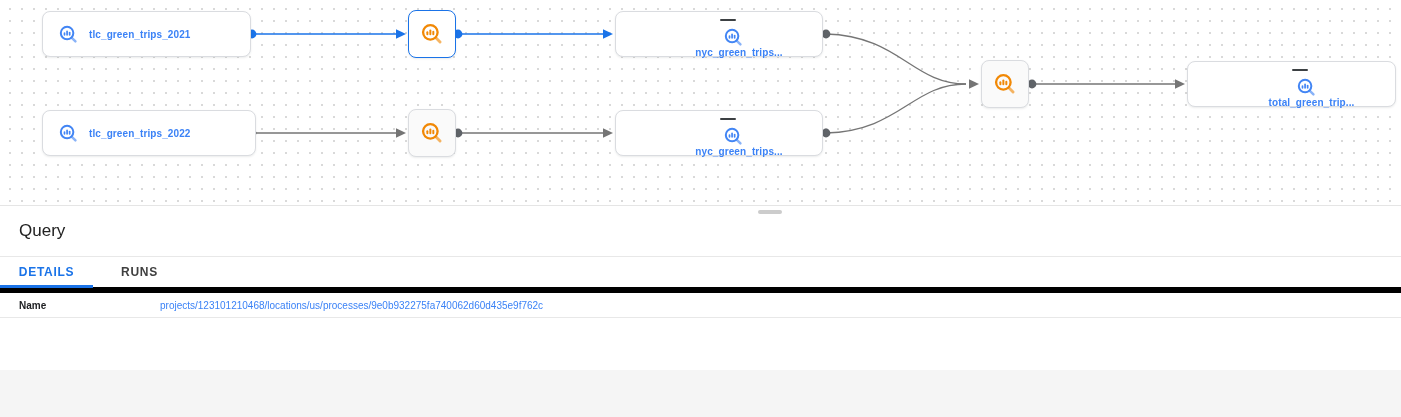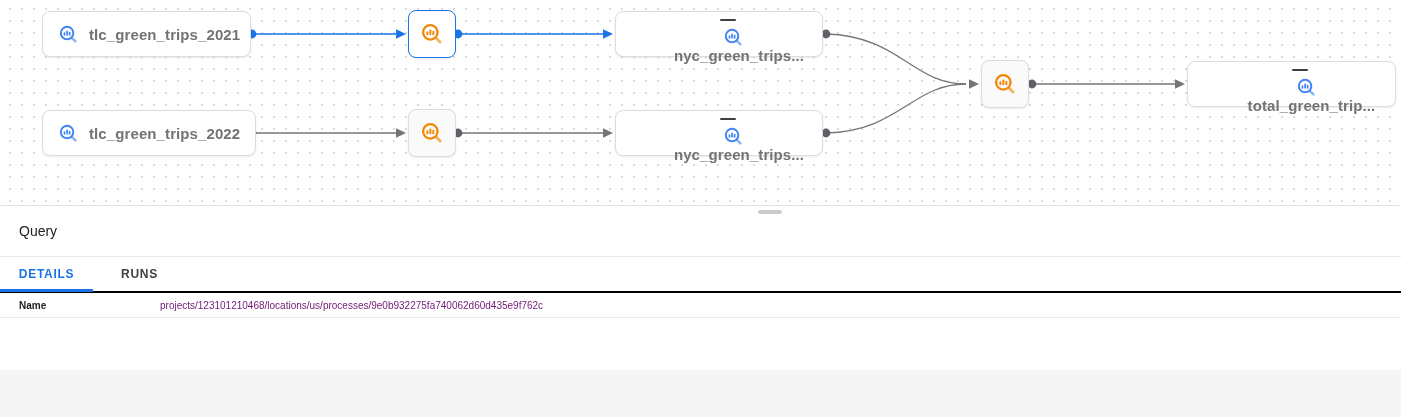--- a/index.html
+++ b/index.html
@@ -35,24 +35,24 @@
     background: #fff;
     border: 1px solid #dadce0;
     border-radius: 8px;
     box-shadow: 0 1px 2px rgba(60,64,67,.10);
     cursor: pointer;
   }
   .node-table { height: 46px; padding-left: 16px; }
   .node-table.has-minus { padding-left: 29px; flex-direction: column; }
   .node-label {
     margin-left: 11px;
-    font-size: 15px;
+    font-size: 10px;
     font-weight: bold;
     letter-spacing: .1px;
-    color: #737373;
+    color: #3b82f6;
     white-space: nowrap;
   }
   .minus-btn {
     width: 16px; height: 16px;
     margin-right: 12px;
     display: flex; align-items: center;
     cursor: pointer;
     flex: none;
   }
   .minus-bar { width: 16px; height: 2px; background: #3c4043; border-radius: 1px; }
@@ -82,23 +82,23 @@
 
   
   .panel { position: absolute; top: 206px; left: 0; width: 1401px; }
 
   .panel-title-bar {
     height: 51px;
     display: flex; align-items: center;
     padding-left: 19px;
     border-bottom: 1px solid #e8e8e8;
   }
-  .panel-title { font-size: 14px; color: #212121; font-weight: 400; }
-
-  .tabs { display: flex; height: 36px; border-bottom: 2px solid #000000; }
+  .panel-title { font-size: 17px; color: #212121; font-weight: 400; }
+
+  .tabs { display: flex; height: 36px; border-bottom: 6px solid #000000; }
   .tab {
     min-width: 93px;
     display: flex; align-items: center; justify-content: center;
     font-size: 12px; font-weight: bold; letter-spacing: .7px;
     color: #404040;
     position: relative;
     cursor: pointer;
   }
   .tab.active { color: #1a73e8; }
   .tab.active::after {
@@ -116,21 +116,21 @@
     border-bottom: 1px solid #e8e8e8;
     font-size: 10px;
   }
   .kv-label {
     width: 160px;
     padding-left: 19px;
     font-weight: bold;
     color: #202124;
     flex: none;
   }
-  .kv-value { color: #701a75; }
+  .kv-value { color: #3b82f6; }
 
   .code-block {
     position: absolute;
     top: 370px; left: 0;
     width: 1401px; height: 47px;
     background: #f5f5f5;
     padding: 10px 0 0 55px;
     font-family: "DejaVu Sans Mono", monospace;
     font-size: 12px;
     line-height: 19px;

